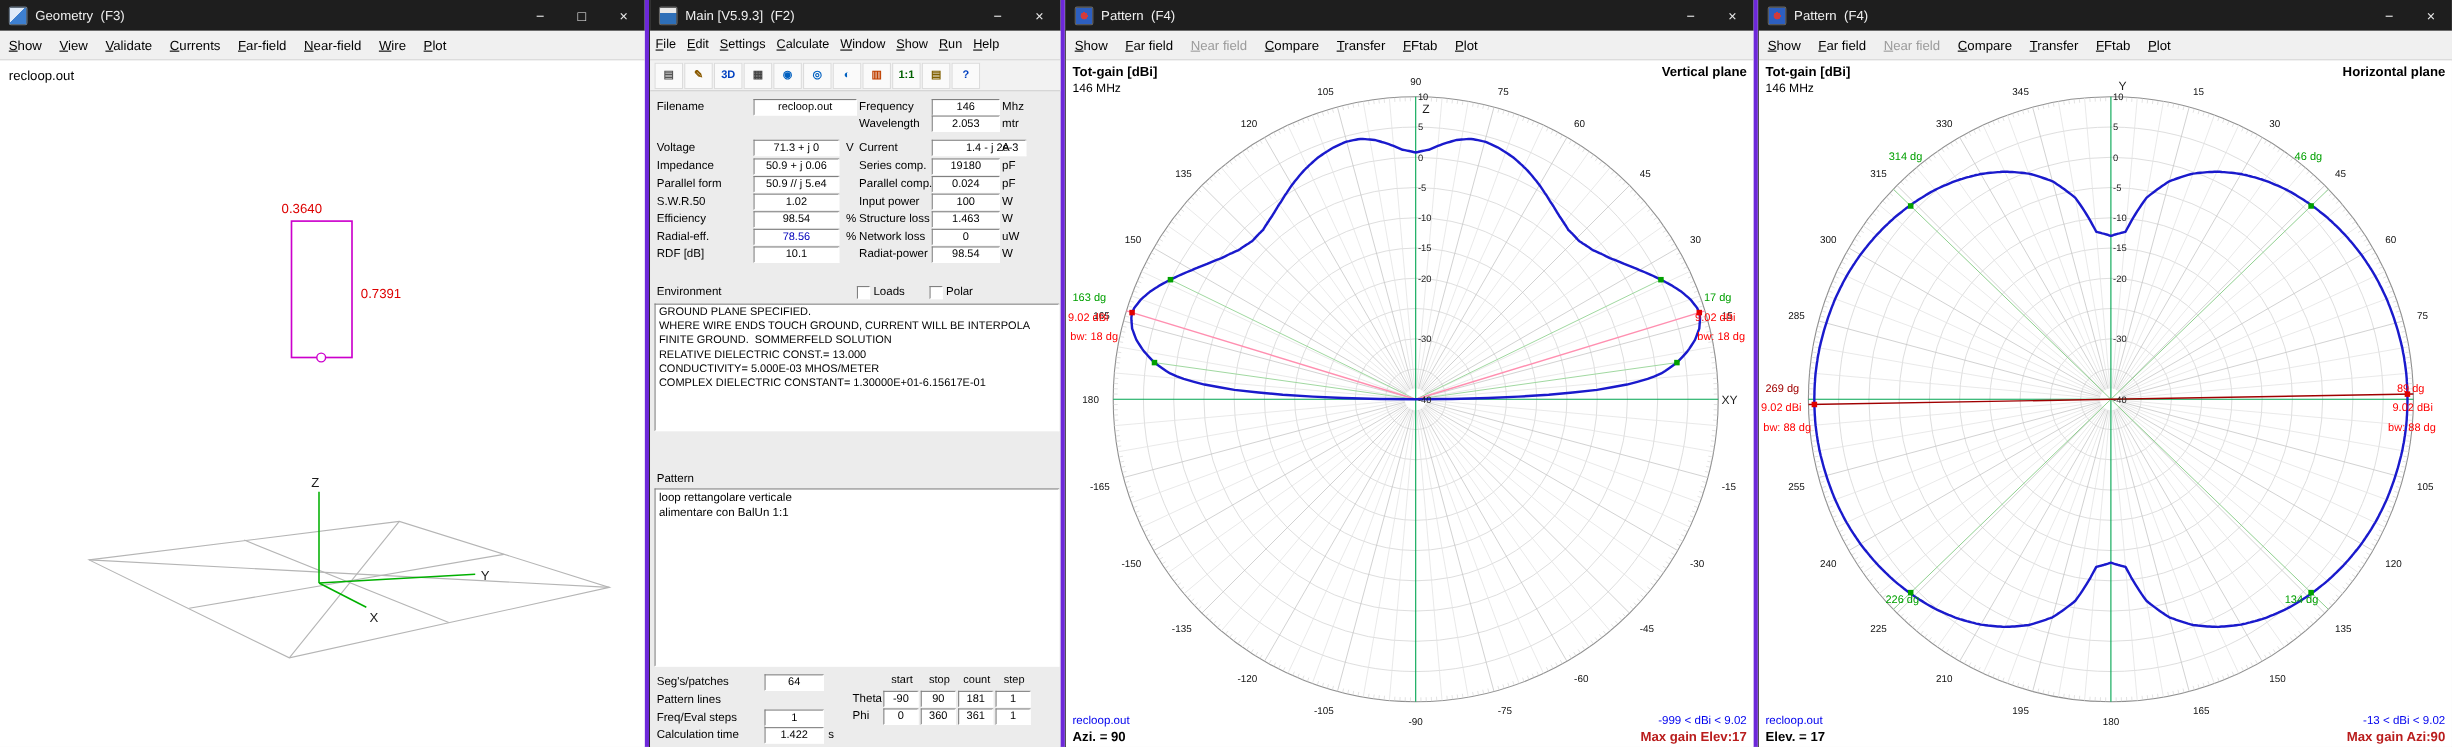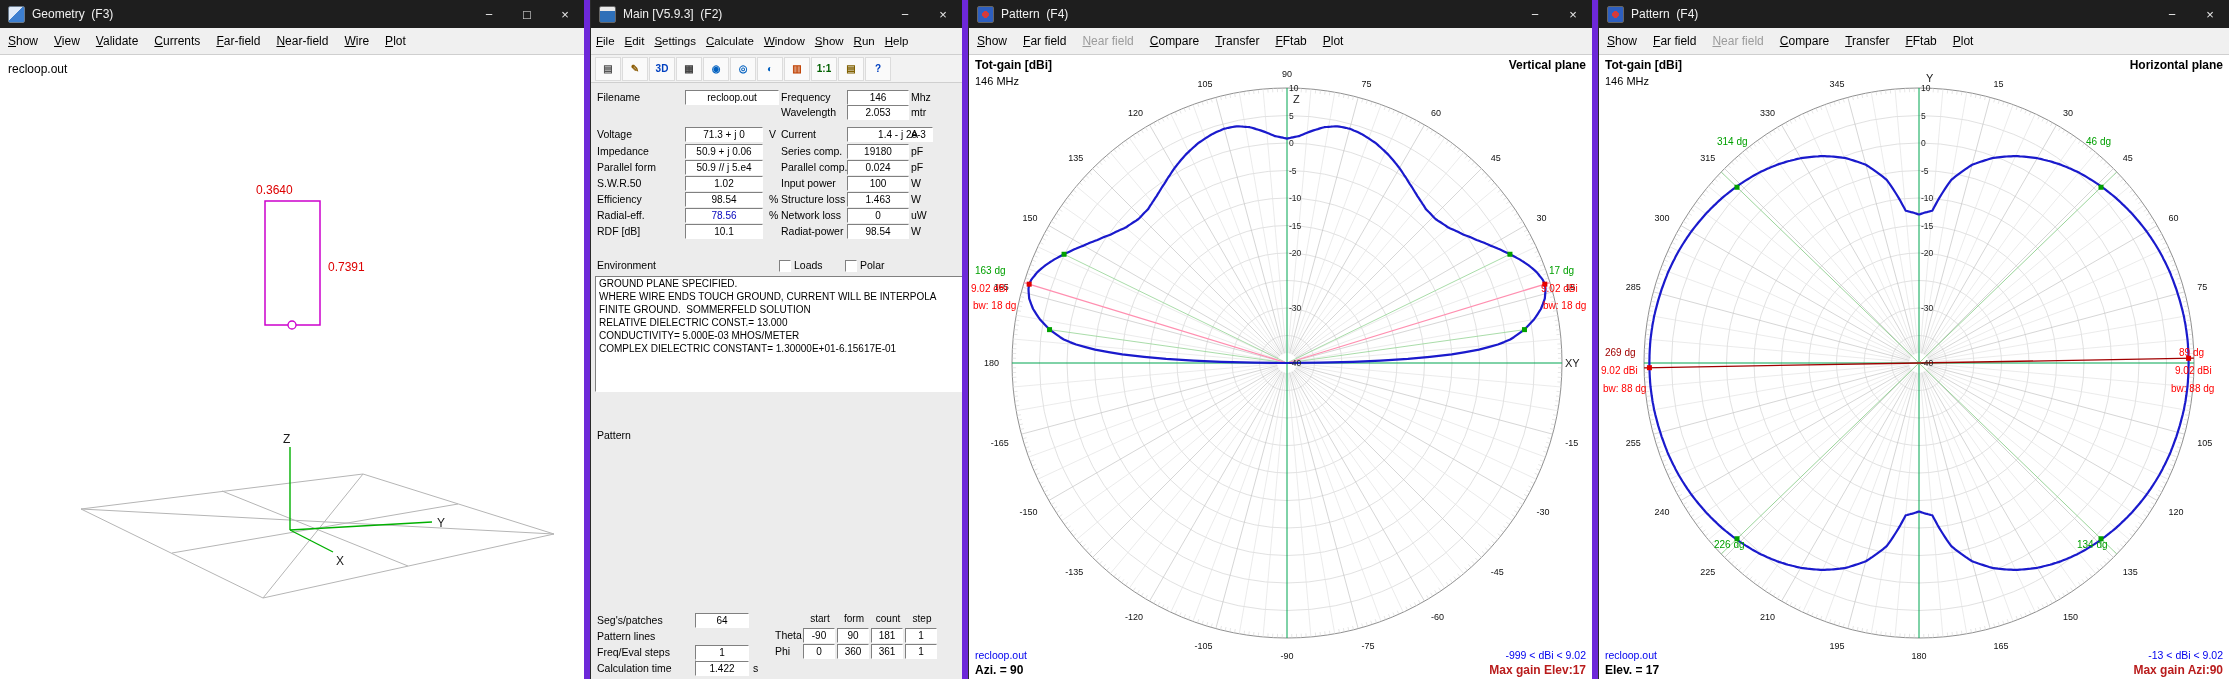--- a/index.html
+++ b/index.html
@@ -1,17 +1,17 @@
 <!DOCTYPE html>
 <html><head>
 <meta charset="utf-8">
 <style>
   html,body{margin:0;padding:0;background:#2a2a2a;}
   body{width:2229px;height:679px;position:relative;font-family:"Liberation Sans",sans-serif;overflow:hidden;}
-  .window{position:absolute;top:0;height:679px;background:#fff;display:flex;flex-direction:column;border-right:6px solid #6d28d9;box-sizing:border-box;}
+  .window{position:absolute;top:0;height:679px;background:#fff;display:flex;flex-direction:column;border-right:4px solid #6d28d9;box-sizing:border-box;}
   .titlebar{flex:0 0 28px;background:#1e1e1e;color:#f0f0f0;display:flex;align-items:center;font-size:12px;user-select:none;}
   .app-icon{width:15px;height:15px;margin:0 7px 0 8px;border-radius:2px;flex:0 0 15px;}
   .icon-geo{background:linear-gradient(135deg,#dfeaf8 45%,#3d7fd0 45%);border:1px solid #6b7b8c;}
   .icon-main{background:linear-gradient(180deg,#e8e8e8 30%,#2e6fb8 30%);border:1px solid #666;}
   .icon-pat{background:radial-gradient(circle at 50% 50%, #d23b3b 30%, #2d5fc0 31%);border:1px solid #666;}
   .title-text{white-space:pre;}
   .win-controls{margin-left:auto;display:flex;height:100%;}
   .win-btn{width:38px;height:100%;display:flex;align-items:center;justify-content:center;font-size:13px;color:#eaeaea;}
   .menubar{flex:0 0 26px;background:#f0f0f0;border-bottom:1px solid #cfcfcf;display:flex;align-items:center;font-size:12px;color:#000;}
   .menu-item{display:inline-block;padding:0 8px;}
@@ -209,35 +209,39 @@
     <div class="sunken" id="env-box" style="left:4px;top:221px;width:366px;height:114px;">
         <div class="env-line">GROUND PLANE SPECIFIED.</div>
         <div class="env-line">WHERE WIRE ENDS TOUCH GROUND, CURRENT WILL BE INTERPOLA</div>
         <div class="env-line">FINITE GROUND.  SOMMERFELD SOLUTION</div>
         <div class="env-line">RELATIVE DIELECTRIC CONST.= 13.000</div>
         <div class="env-line">CONDUCTIVITY= 5.000E-03 MHOS/METER</div>
         <div class="env-line">COMPLEX DIELECTRIC CONSTANT= 1.30000E+01-6.15617E-01</div>
       </div>
 
     <div class="f-label" style="left:6px;top:374px;">Pattern</div>
+    <div class="sunken" id="comment-box" style="left:4px;top:389px;width:366px;height:160px;">
+        <div class="com-line">loop rettangolare verticale</div>
+        <div class="com-line">alimentare con BalUn 1:1</div>
+      </div>
 
     <div id="calc-rows">
         <div class="f-label" style="left: 6px; top: 559px; width: 96px;">Seg's/patches</div>
         <div class="f-input" style="left: 104px; top: 558px; width: 52px;">64</div>
         <div class="f-label" style="left: 6px; top: 575px; width: 96px;">Pattern lines</div>
         <div class="f-input" style="left: 104px; top: 574px; width: 52px; margin-top: 17px;">65341</div>
         <div class="f-label" style="left: 6px; top: 591px; width: 96px;">Freq/Eval steps</div>
         <div class="f-input" style="left: 104px; top: 590px; width: 52px;">1</div>
         <div class="f-label" style="left: 6px; top: 607px; width: 96px;">Calculation time</div>
         <div class="f-input" style="left: 104px; top: 606px; width: 52px;">1.422</div>
         <span class="f-unit" style="left: 162px; top: 607px;">s</span>
       </div>
     <div id="sweep-table">
         <div class="sw-head" style="left: 214px; top: 558px; width: 30px;">start</div>
-        <div class="sw-head" style="left: 248px; top: 558px; width: 30px;">form</div>
+        <div class="sw-head" style="left: 248px; top: 558px; width: 30px;">stop</div>
         <div class="sw-head" style="left: 282px; top: 558px; width: 30px;">count</div>
         <div class="sw-head" style="left: 316px; top: 558px; width: 30px;">step</div>
         <div class="f-label" style="left: 184px; top: 574px;">Theta</div>
         <div class="f-input" style="left: 212px; top: 573px; width: 30px;">-90</div>
         <div class="f-input" style="left: 246px; top: 573px; width: 30px;">90</div>
         <div class="f-input" style="left: 280px; top: 573px; width: 30px;">181</div>
         <div class="f-input" style="left: 314px; top: 573px; width: 30px;">1</div>
         <div class="f-label" style="left: 184px; top: 590px;">Phi</div>
         <div class="f-input" style="left: 212px; top: 589px; width: 30px;">0</div>
         <div class="f-input" style="left: 246px; top: 589px; width: 30px;">360</div>

